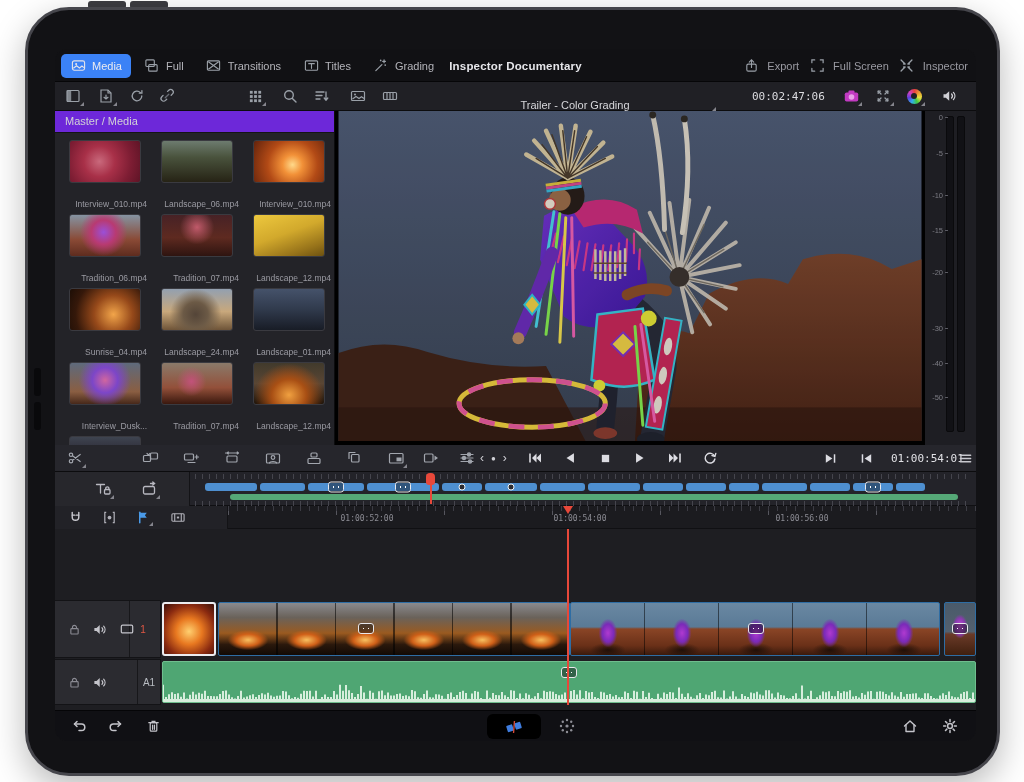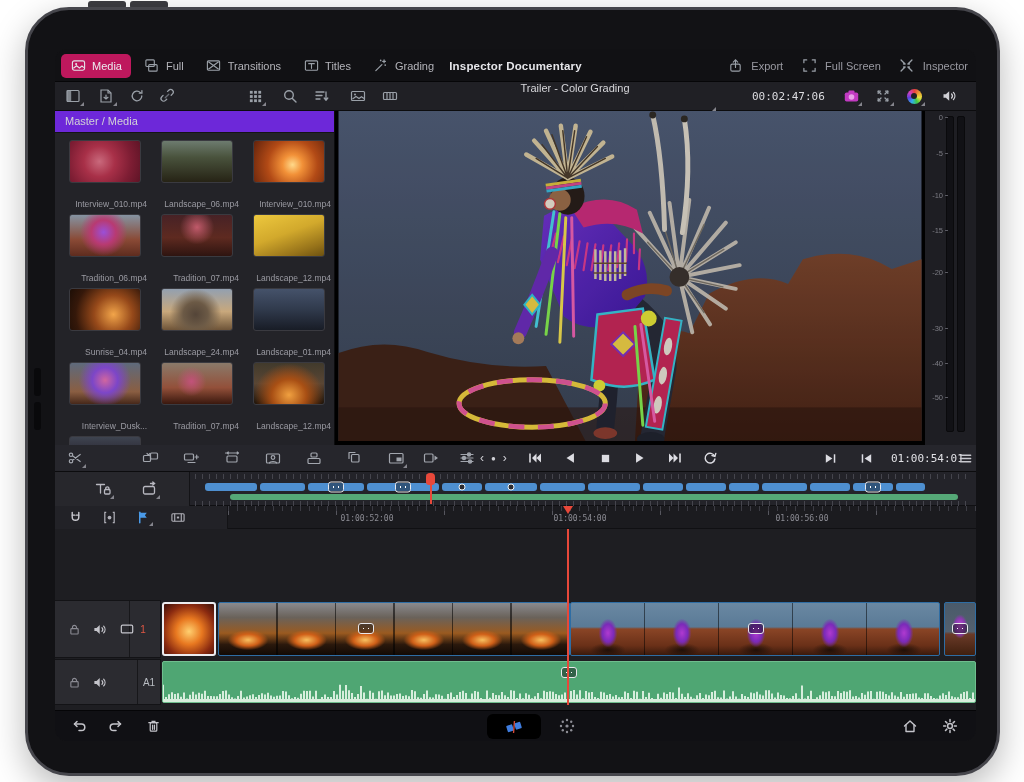--- a/index.html
+++ b/index.html
@@ -14,30 +14,30 @@
     border-radius:12px;overflow:hidden;font-size:11px;color:#c8c8ce;}
   .icon{display:inline-flex;align-items:center;justify-content:center;width:20px;height:20px;color:#9aa0a8;position:relative;flex:none;}
   .icon svg{display:block;}
   .drop::after{content:"";position:absolute;right:-1px;bottom:0;width:0;height:0;
     border-bottom:4px solid #85858d;border-left:4px solid transparent;}
   
   .topbar{position:absolute;left:0;top:0;width:100%;height:33px;background:#111114;border-bottom:1px solid #060608;box-sizing:border-box;}
   .tabs{position:absolute;left:6px;top:0;height:33px;display:flex;align-items:center;gap:4px;}
   .tab{display:flex;align-items:center;gap:6px;padding:4px 9px;border-radius:5px;color:#b4b4ba;font-size:11px;}
   .tab .icon{width:16px;height:16px;}
-  .tab.active{background:#be185d;color:#ececf0;}
+  .tab.active{background:#3b82f6;color:#ececf0;}
   .tab.active .icon{color:#e4e4ea;}
   .tb-title{position:absolute;left:50%;top:0;transform:translateX(-50%);height:33px;display:flex;align-items:center;
     font-weight:bold;color:#e6e6ea;font-size:11.5px;letter-spacing:.2px;}
-  .tb-actions{position:absolute;right:8px;top:0;height:33px;display:flex;align-items:center;gap:16px;}
+  .tb-actions{position:absolute;right:8px;top:0;height:33px;display:flex;align-items:center;gap:8px;}
   .tb-action{display:flex;align-items:center;gap:6px;color:#9a9aa2;font-size:11px;}
   
   .toolbar2{position:absolute;left:0;top:33px;width:100%;height:29px;background:#202025;border-bottom:1px solid #0c0c0e;box-sizing:border-box;}
   .t2{position:absolute;top:4px;}
-  .t2-title{position:absolute;left:380px;width:280px;top:0;height:29px;display:flex;align-items:flex-start;justify-content:center;
+  .t2-title{position:absolute;left:380px;width:280px;top:0;height:29px;display:flex;align-items:flex-end;justify-content:center;
     color:#d6d6da;font-size:11px;}
   .t2-tc{position:absolute;left:697px;top:0;height:29px;display:flex;align-items:center;
     font-family:"DejaVu Sans Mono",monospace;font-size:11px;color:#dcdce0;}
   .wheel{width:15px;height:15px;border-radius:50%;
     background:conic-gradient(#e84040,#e8a030,#e8e040,#40c840,#30b0e8,#6040e0,#d040c0,#e84040);
     display:flex;align-items:center;justify-content:center;}
   .wheel i{width:6px;height:6px;border-radius:50%;background:#202025;}
   
   .content{position:absolute;left:0;top:62px;width:100%;height:334px;}
   .mediapool{position:absolute;left:0;top:0;width:280px;height:334px;background:#232328;border-right:1px solid #0c0c0e;box-sizing:border-box;}

